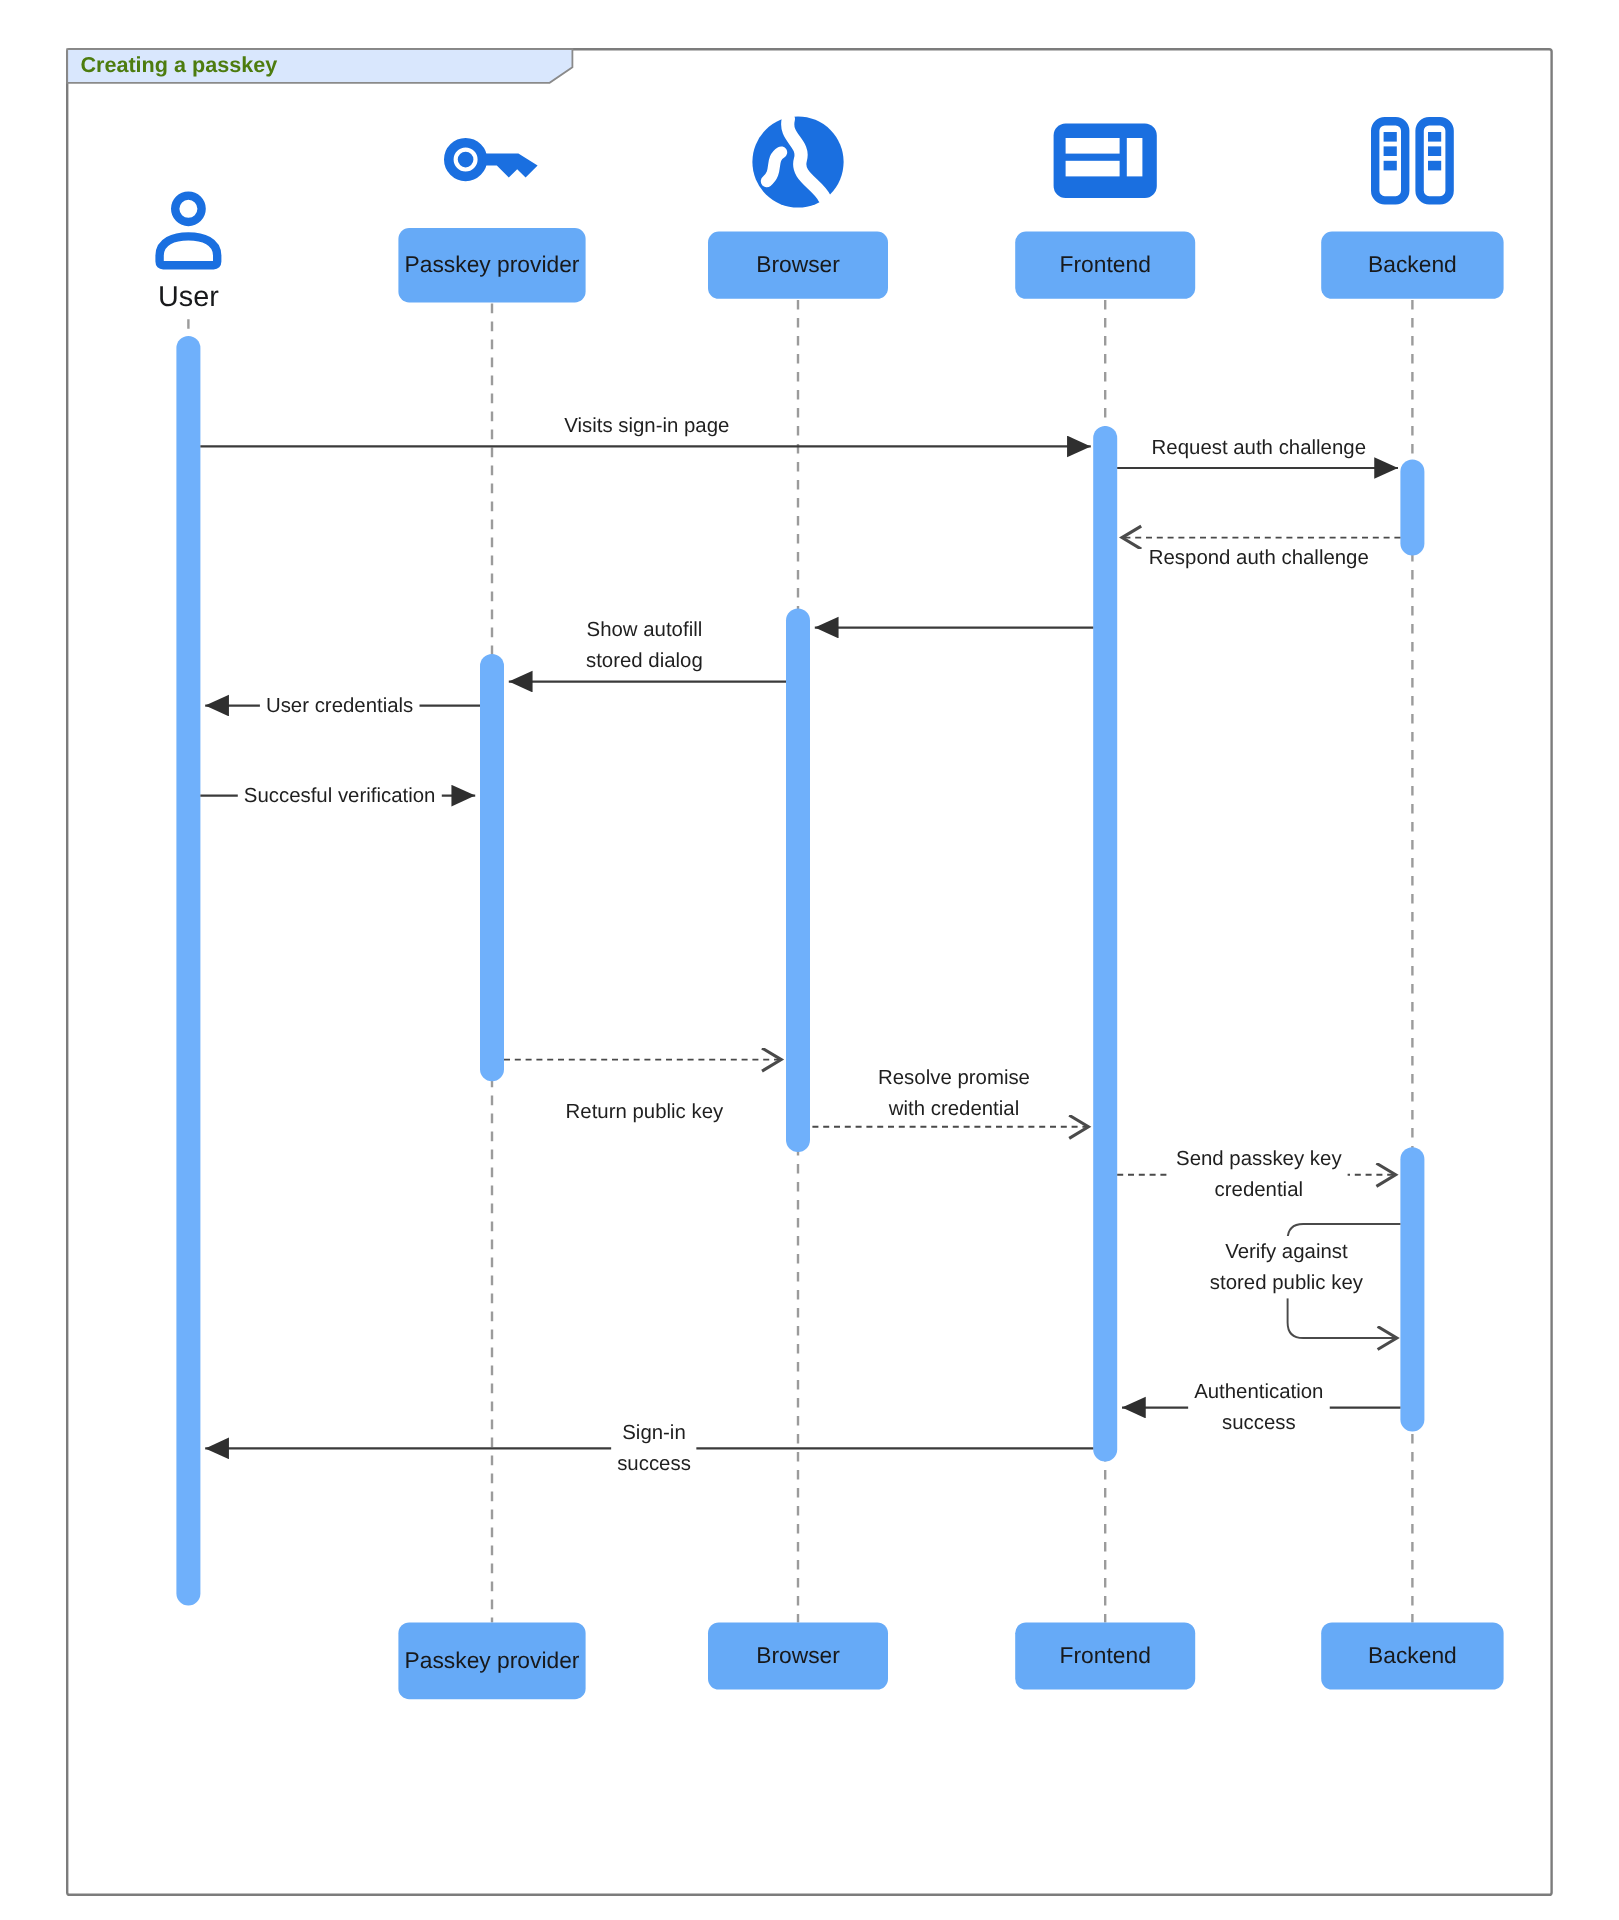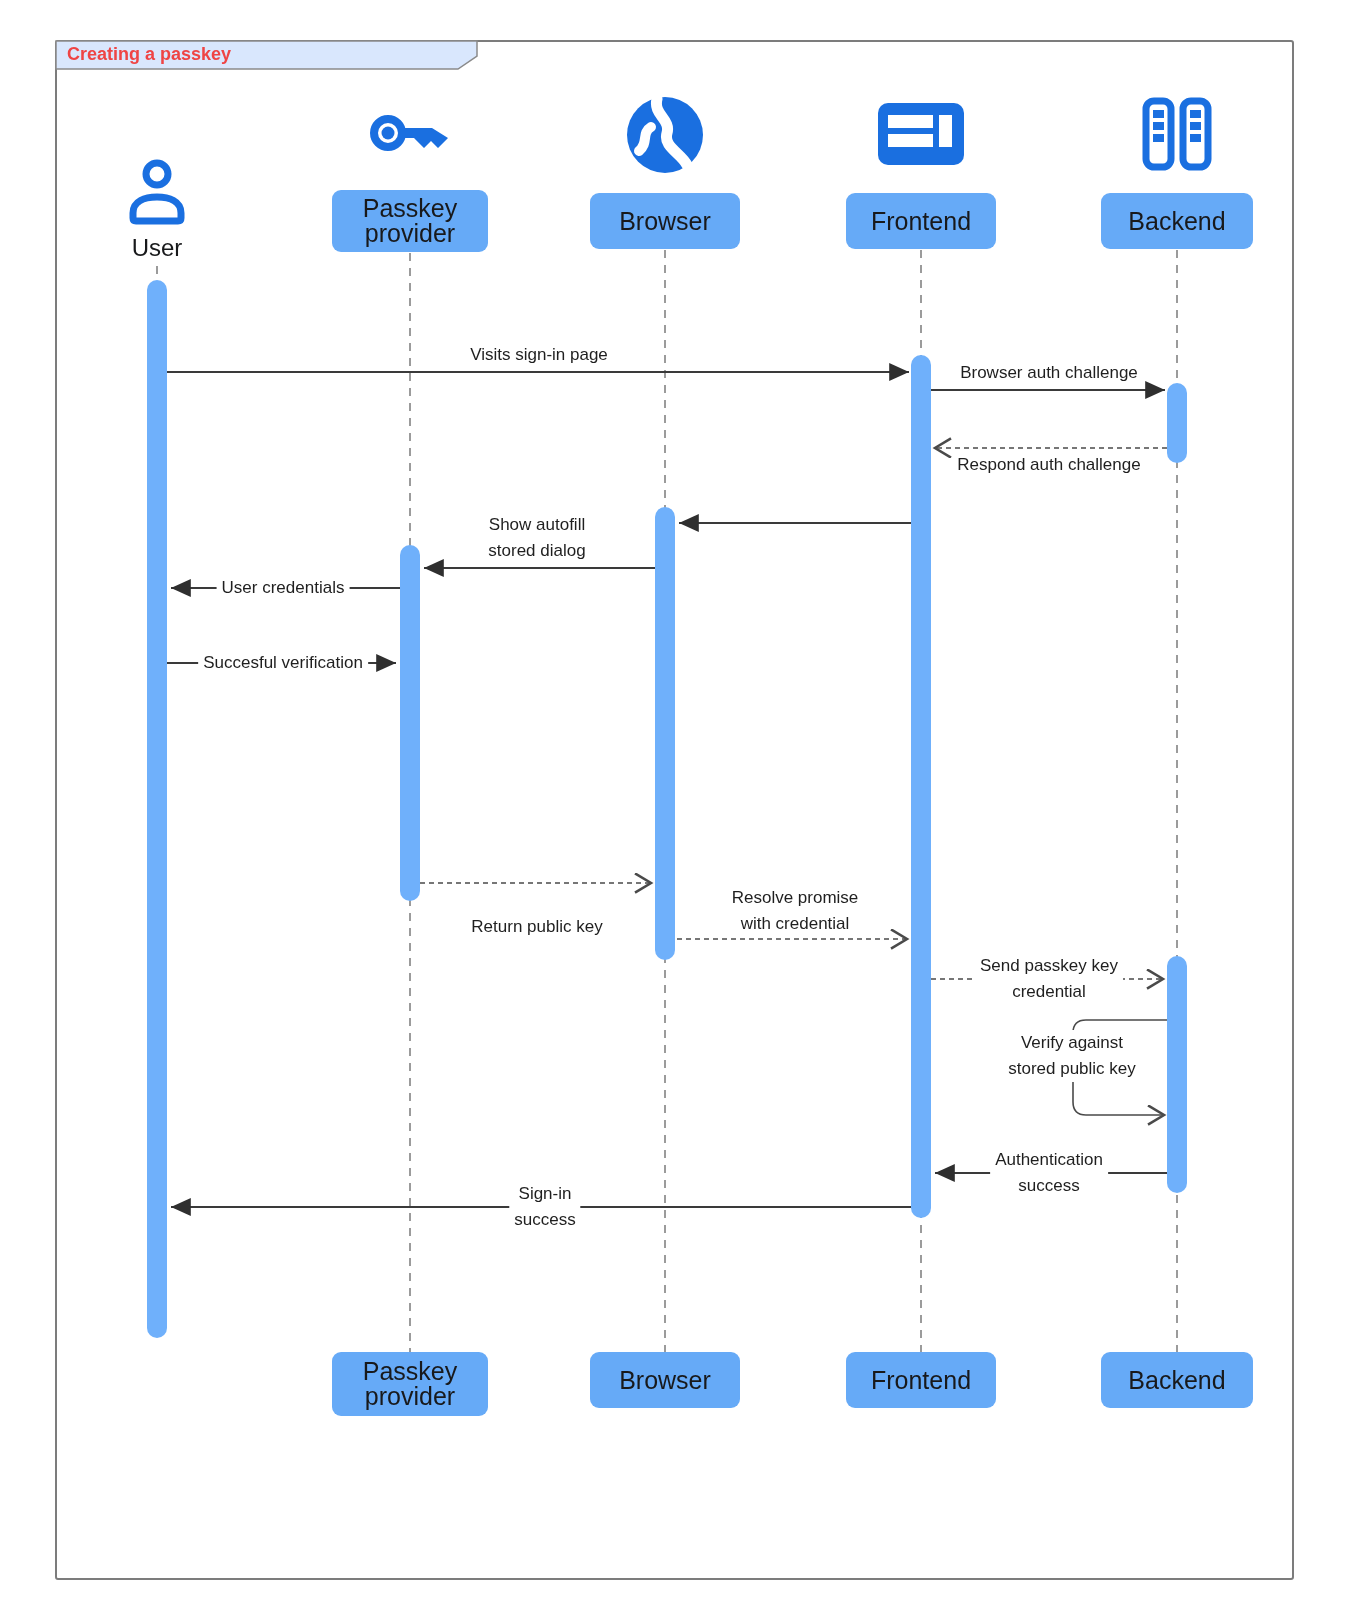--- a/index.html
+++ b/index.html
@@ -1,24 +1,24 @@
 <!DOCTYPE html>
 <html style="--actor-fill: #66aaf7; --activation-fill: #6fb0fb; --icon-blue: #1a6fe0; --title-fill: #d9e7fd; --lifeline: #9b9b9b; --line: #3a3a3a;"><head>
 <meta charset="utf-8">
 <style>
   html,body{margin:0;padding:0;background:#ffffff;font-family:"Liberation Sans",sans-serif;}
   .canvas{position:relative;width:1349px;height:1600px;background:#ffffff;overflow:hidden;}
   .frame{position:absolute;left:55px;top:40px;width:1235px;height:1536px;
          border:2px solid #7c7c7c;border-radius:3px;background:transparent;}
   .layer{position:absolute;left:0;top:0;}
   .title-tab-svg{position:absolute;left:55px;top:40px;}
-  .title-text{position:absolute;left:67px;top:44px;font-size:18px;font-weight:bold;color:#ef4444;}
+  .title-text{position:absolute;left:67px;top:44px;font-size:18px;font-weight:bold;color:#4d7c0f;}
   .actor-box{position:absolute;background:var(--actor-fill,#66aaf7);border-radius:9px;
              display:flex;align-items:center;justify-content:center;text-align:center;
-             font-size:25px;color:#18191b;line-height:25px;}
+             font-size:19px;color:#18191b;line-height:25px;}
   .user-label{position:absolute;font-size:24px;color:#18191b;transform:translateX(-50%);}
   .msg-label{position:absolute;font-size:17px;line-height:26px;color:#1f1f1f;
              background:#fff;text-align:center;white-space:nowrap;padding:0 5px;}
   .msg-label div{white-space:nowrap;}
   .cx{transform:translateX(-50%);}
   .cm{transform:translate(-50%,-50%);}
   .la{text-align:left;}
   .icon{position:absolute;}
   svg .lifeline{stroke:var(--lifeline,#9b9b9b);stroke-width:2;stroke-dasharray:8 7;}
   svg .bar{fill:var(--activation-fill,#6fb0fb);}
@@ -121,21 +121,21 @@
 
   <div class="actor-box" style="left:332px;top:1352px;width:156px;height:64px">Passkey provider</div>
   <div class="actor-box" style="left:590px;top:1352px;width:150px;height:56px">Browser</div>
   <div class="actor-box" style="left:846px;top:1352px;width:150px;height:56px">Frontend</div>
   <div class="actor-box" style="left:1101px;top:1352px;width:152px;height:56px">Backend</div>
 
   <div class="msg-label cx" style="left:539px;top:342px">
     <div>Visits sign-in page</div>
   </div>
   <div class="msg-label cx" style="left:1049px;top:360px">
-    <div>Browser auth challenge</div>
+    <div>Request auth challenge</div>
   </div>
   <div class="msg-label cx" style="left:1049px;top:452px">
     <div>Respond auth challenge</div>
   </div>
   <div class="msg-label cx" style="left:537px;top:512px">
     <div>Show autofill</div>
     <div>stored dialog</div>
   </div>
   <div class="msg-label cm" style="left:283px;top:588px">
     <div>User credentials</div>

